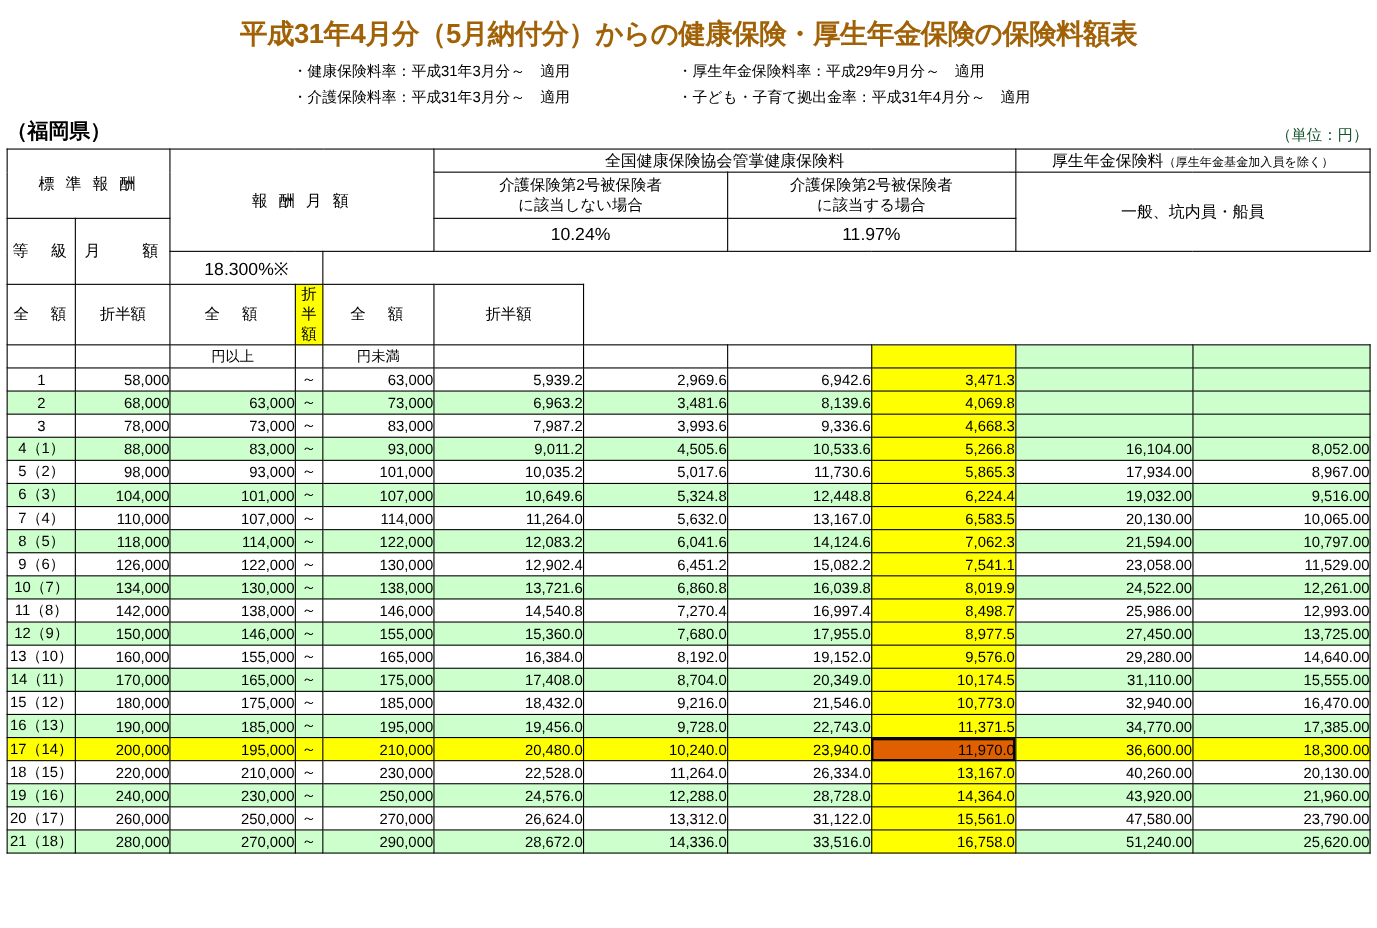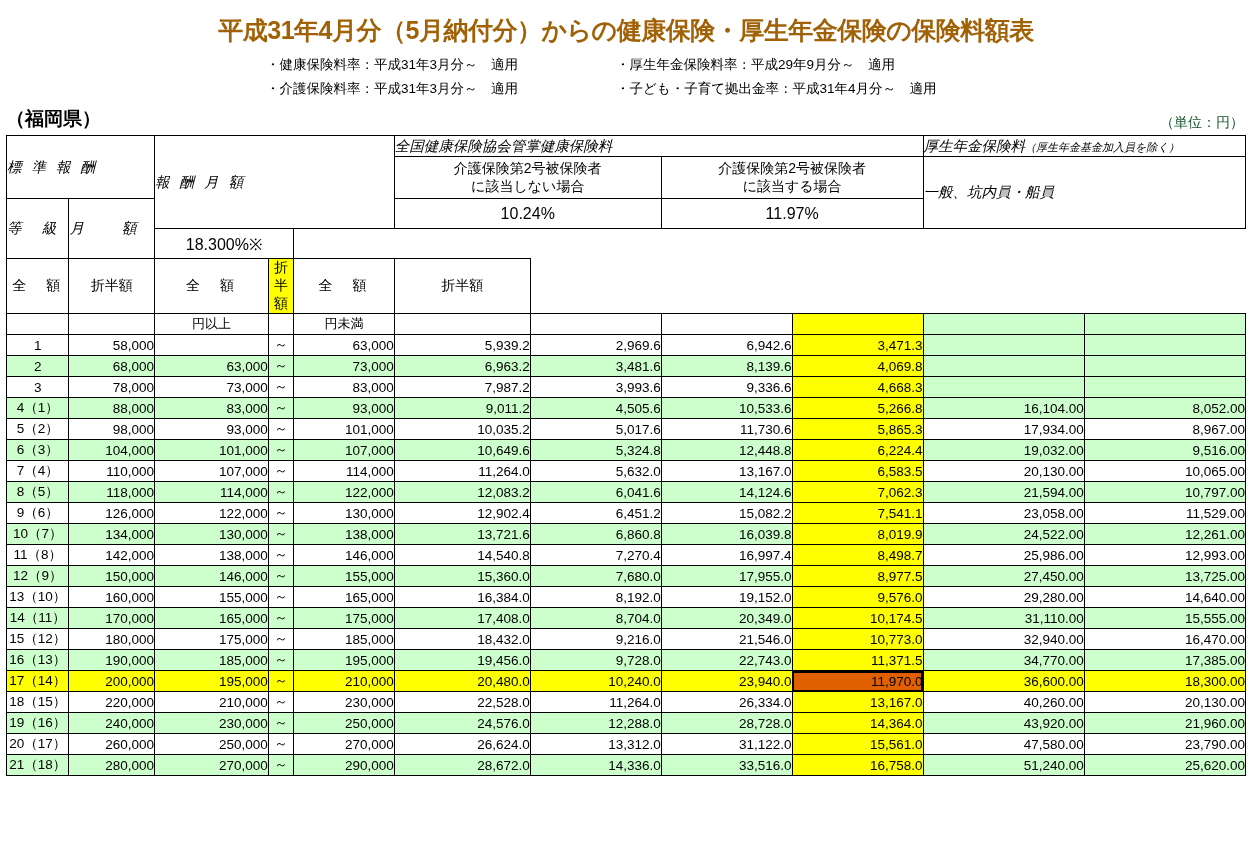--- a/index.html
+++ b/index.html
@@ -74,21 +74,21 @@
     border: 1px solid #000000;
     padding: 0;
     font-weight: normal;
     color: #000;
     height: 21px;
     box-sizing: border-box;
   }
   .c { text-align: center; }
   .r { text-align: right; padding-right: 6px; }
 
-  .hdr { text-align: left; vertical-align: middle; font-size: 14.5px; font-style: italic; }
+  .hdr { text-align: center; vertical-align: middle; font-size: 14.5px; }
   .hdr-sm { font-size: 11px; }
   .hdr-pct { font-size: 16px; font-weight: bold; text-align: center; }
   .hdr-sub { font-size: 14px; text-align: center; }
   .spaced2 { letter-spacing: 3px; }
 
   .yellow { background: #ffff00; }
   .green { background: #ccffcc; }
 
   tr.band-green td { background: #ccffcc; }
   tr.band-white td { background: #ffffff; }

